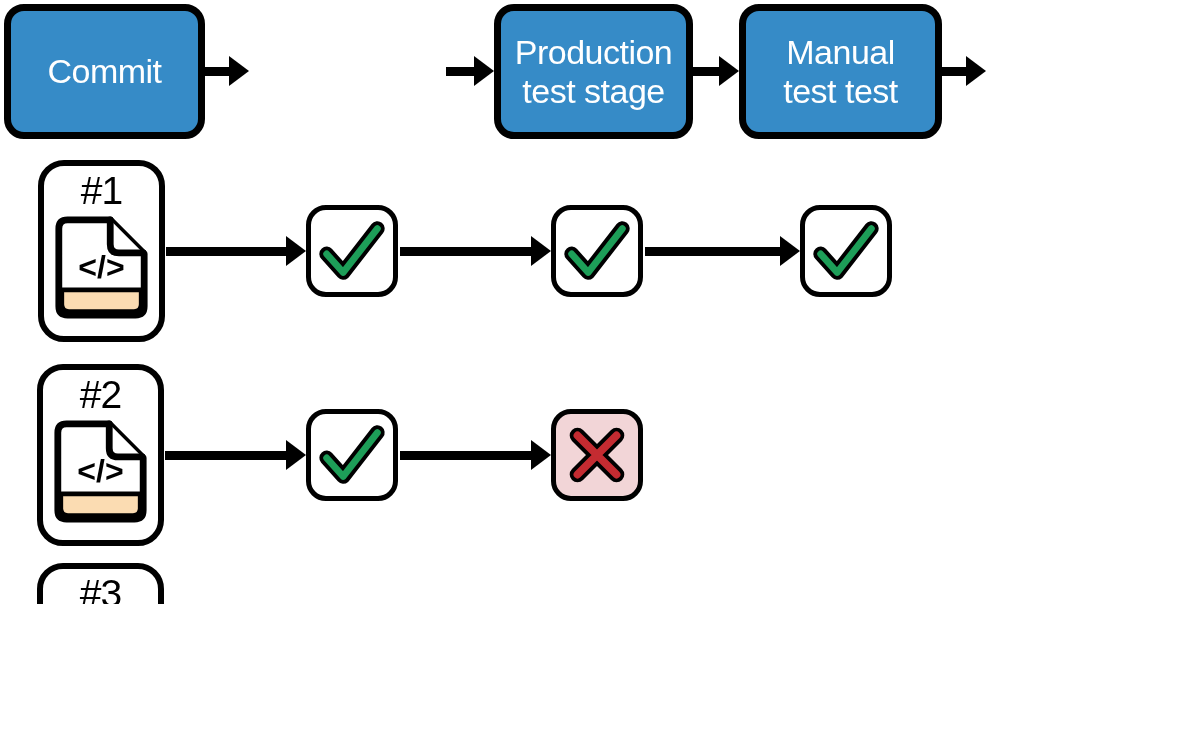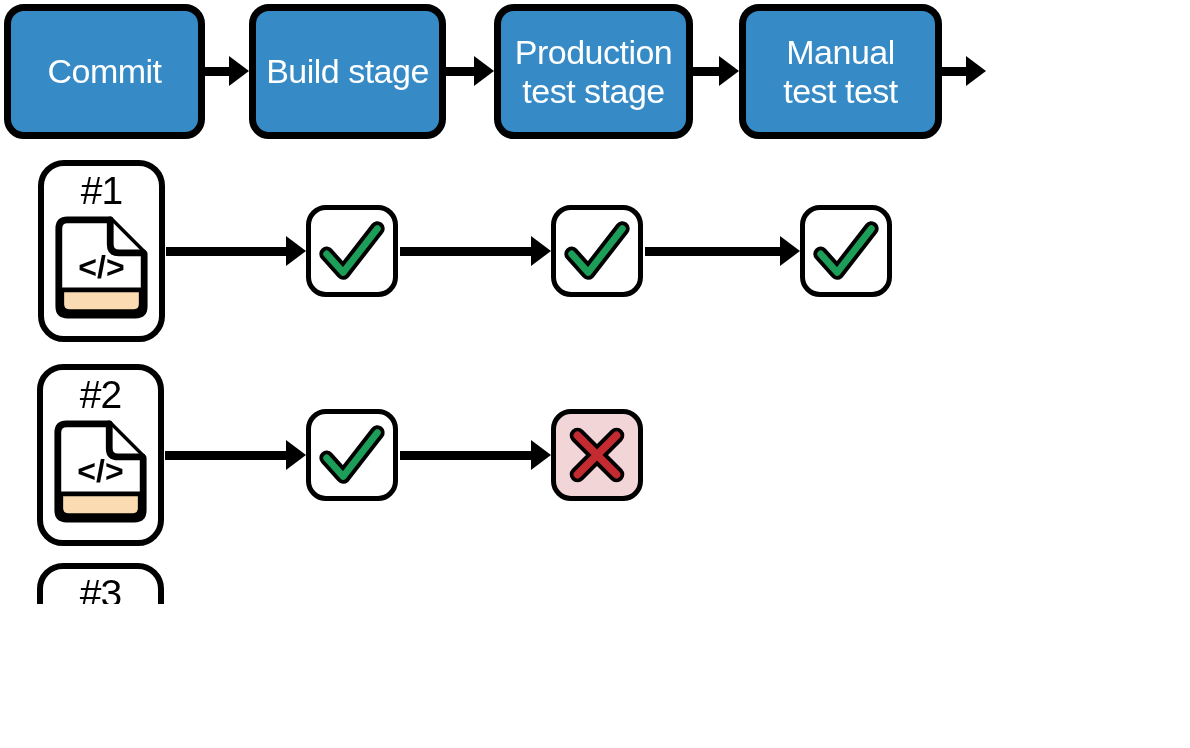--- a/index.html
+++ b/index.html
@@ -51,21 +51,20 @@
   .ck-fg { fill:none; stroke:var(--pass_green);  stroke-width:7;  stroke-linecap:round; stroke-linejoin:round; }
   .x-ol  { fill:none; stroke:var(--outline);     stroke-width:16; stroke-linecap:round; }
   .x-fg  { fill:none; stroke:var(--fail_red);    stroke-width:8;  stroke-linecap:round; }
 </style>
 </head>
 <body>
 
 <div id="canvas">
 
   <div class="stage" style="left:4px;width:201px">Commit</div>
-  <div class="stage" style="left:249px;width:197px">Build stage</div>
   <div class="stage" style="left:494px;width:199px">Production
 test stage</div>
   <div class="stage" style="left:739px;width:203px">Manual
 test test</div>
 
   <div class="harrow" style="left:205px;top:56px;width:44px">
       <div class="shaft"></div>
       <div class="head"></div>
     </div>
   <div class="harrow" style="left:446px;top:56px;width:48px">

